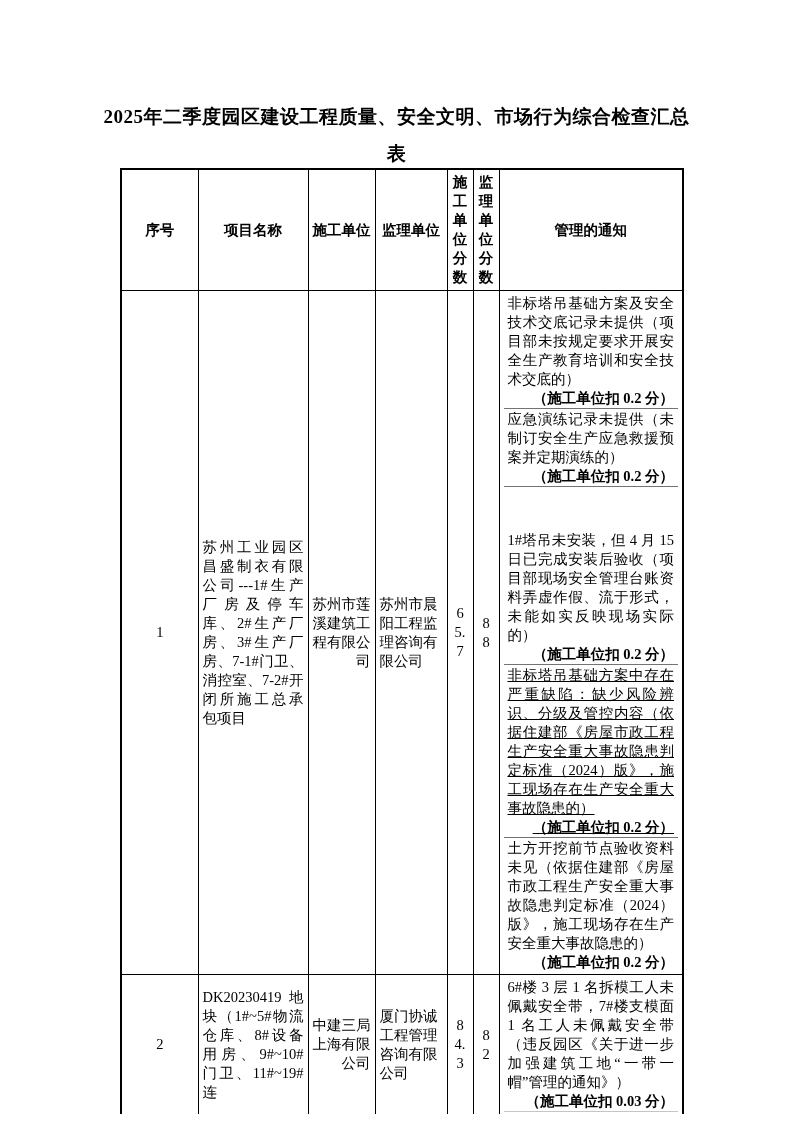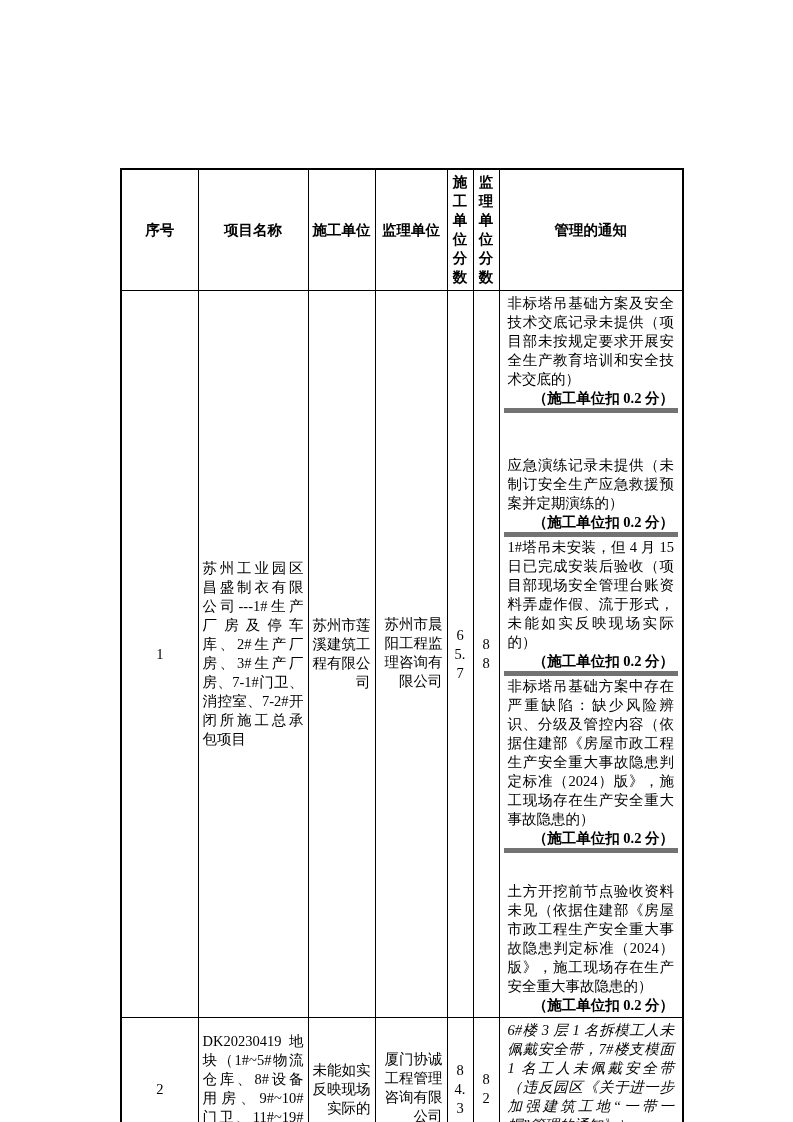--- a/index.html
+++ b/index.html
@@ -46,48 +46,52 @@
     padding:2px 3px;
   }
   .cell-center{text-align:center;}
   .cell-project{
     text-align:justify;
     text-justify:inter-ideograph;
     padding:2px 11px;
     margin-left:8px;
   }
   .cell-contractor{text-align:right;padding:2px 10px;}
-  .cell-supervisor{text-align:right;padding:2px 5px;font-family:Liberation Mono, monospace;}
+  .cell-supervisor{text-align:left;padding:2px 5px;}
   .cell-score{text-align:center;padding:0 1px;}
   .cell-score div{line-height:19px;}
   .cell-records{padding:0;vertical-align:top;}
   .record-item{
     box-sizing:border-box;
-    border-bottom:5px solid #737373;
+    border-bottom:1px solid #737373;
     padding:1px 4px 0 4px;
     text-align:justify;
     text-justify:inter-ideograph;
   }
   .record-item:last-child{border-bottom:none;}
   .record-item .penalty{
     font-weight:bold;
     text-align:right;
   }
   
-  .rec-h116{min-height:116px;} .rec-h75{min-height:75px;margin-top:42px;}
-  .rec-h114{min-height:114px;} .rec-h151{min-height:151px;}
-  .rec-h129{min-height:129px;margin-top:28px;}
+  .rec-h116{min-height:116px;} .rec-h75{min-height:75px;}
+  .rec-h114{min-height:114px;margin-top:43px;} .rec-h151{min-height:151px;text-decoration:underline;}
+  .rec-h129{min-height:129px;}
   .row-2 td{border-bottom:none;height:113px;}
-  .row-2 .record-item{min-height:115px;border-bottom:4px solid #f9a8d4;box-sizing:border-box;font-style:italic;}
+  .row-2 .record-item{min-height:115px;border-bottom:1px solid #f9a8d4;box-sizing:border-box;}
 </style>
 </head>
 <body>
 
 <div class="page">
 
+  <div class="doc-title">
+    <div>2025年二季度园区建设工程质量、安全文明、市场行为综合检查汇总</div>
+    <div>表</div>
+  </div>
 
   <table class="summary-table">
     <colgroup>
       <col style="width:77px">
       <col style="width:110px">
       <col style="width:67px">
       <col style="width:72px">
       <col style="width:26px">
       <col style="width:26px">
       <col style="width:184px">
@@ -152,21 +156,21 @@
         <div class="record-item rec-h129">
           <span>土方开挖前节点验收资料未见（依据住建部《房屋市政工程生产安全重大事故隐患判定标准（2024）版》，施工现场存在生产安全重大事故隐患的）</span>
           <div class="penalty">（施工单位扣 0.2 分）</div>
         </div>
       </td>
     </tr>
 
     <tr class="row-2">
       <td class="cell-center">2</td>
       <td class="cell-project">DK20230419 地块（1#~5#物流仓库、8#设备用房、9#~10#门卫、11#~19#连</td>
-      <td class="cell-contractor">未能如实反映现场实际的</td>
+      <td class="cell-contractor">中建三局上海有限公司</td>
       <td class="cell-supervisor">厦门协诚工程管理咨询有限公司</td>
       <td class="cell-score">
             <div>8</div>
             <div>4.</div>
             <div>3</div>
           </td>
       <td class="cell-score">
             <div>8</div>
             <div>2</div>
           </td>

